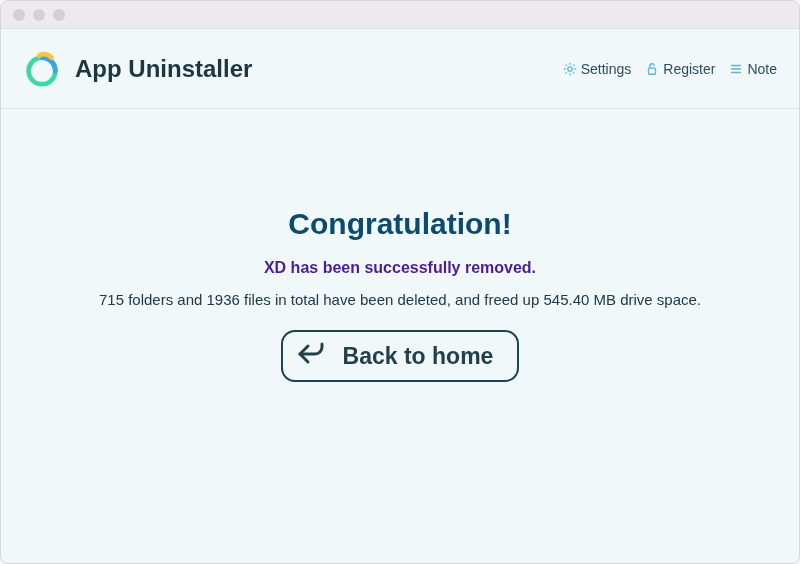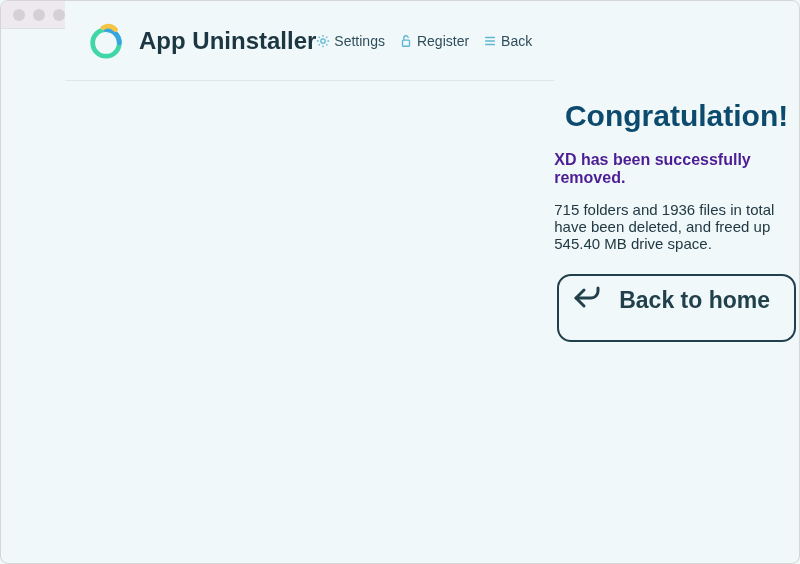--- a/index.html
+++ b/index.html
@@ -14,21 +14,21 @@
       background: #f0f8fa;
       overflow: hidden;
     }
     .window {
       width: 100%;
       height: 100%;
       border: 1px solid #d6d6d6;
       border-radius: 8px;
       overflow: hidden;
       display: flex;
-      flex-direction: row;
+      flex-direction: column;
     }
     .titlebar {
       height: 28px;
       background: #eee9ee;
       display: flex;
       align-items: center;
       padding-left: 12px;
       gap: 8px;
       border-bottom: 1px solid #e0e0e0;
     }
@@ -106,21 +106,21 @@
       font-size: 15px;
       color: #223944;
       margin-bottom: 22px;
     }
     .back-btn {
       display: flex;
       align-items: center;
       gap: 18px;
       border: 2.5px solid #22404c;
       border-radius: 14px;
-      padding: 8px 24px 24px 14px;
+      padding: 8px 24px 8px 14px;
       cursor: pointer;
       background: transparent;
       margin-bottom: 20px;
     }
     .back-btn-text {
       font-size: 23px;
       font-weight: 600;
       color: #22404c;
     }
     .note {
@@ -173,21 +173,21 @@
         <span>Register</span>
       </div>
       <div class="menu-item">
         <span class="menu-icon">
           <svg viewBox="0 0 16 16" width="14" height="14" stroke="#5fb6d4" stroke-width="1.6" stroke-linecap="round">
             <line x1="3" y1="4" x2="13" y2="4"></line>
             <line x1="3" y1="8" x2="13" y2="8"></line>
             <line x1="3" y1="12" x2="13" y2="12"></line>
           </svg>
         </span>
-        <span>Back</span>
+        <span>Note</span>
       </div>
     </div>
   </div>
 
   <div class="content">
     <div class="congrats-title">Congratulation!</div>
     <div class="success-msg">XD has been successfully removed.</div>
     <div class="stats-msg">715 folders and 1936 files in total have been deleted, and freed up 545.40 MB drive space.</div>
     <div class="back-btn">
       <span>

